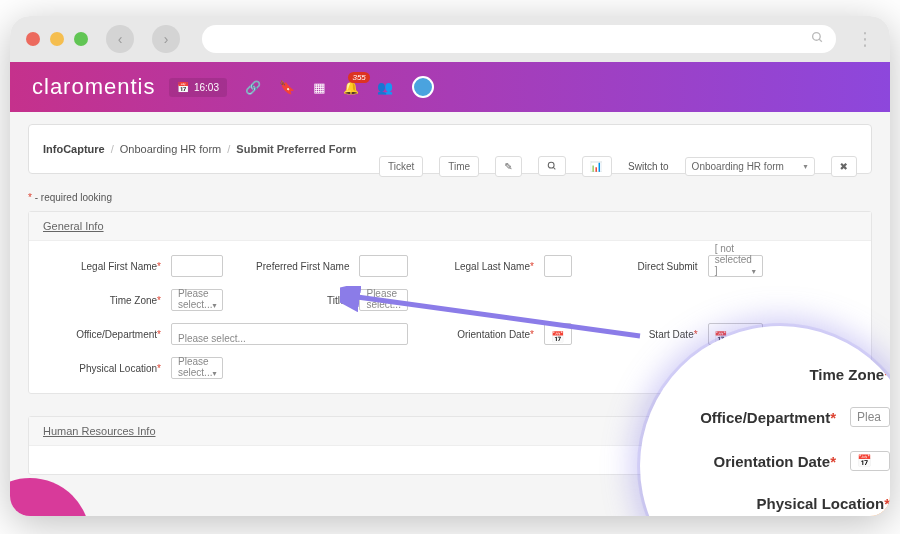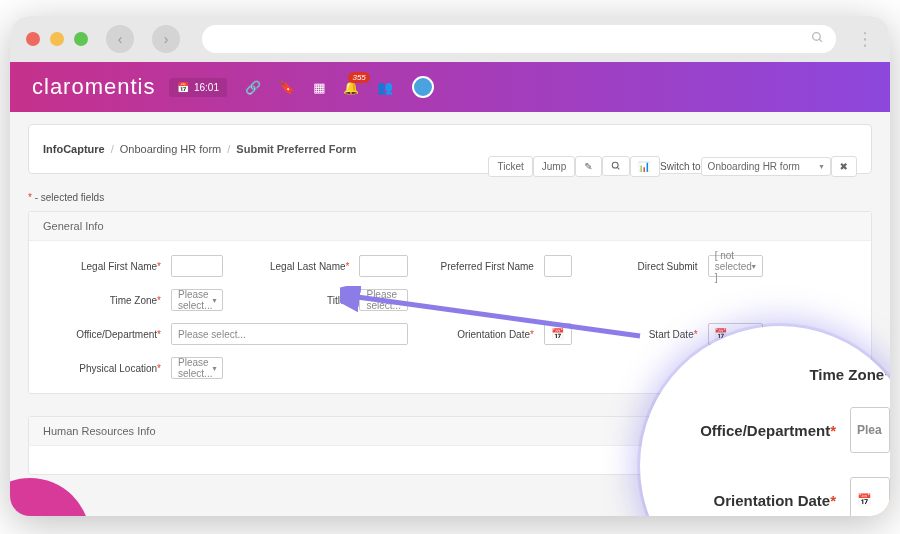--- a/index.html
+++ b/index.html
@@ -26,51 +26,51 @@
   .badge { position: absolute; top: -8px; right: -10px; background: #d32; color:#fff; font-size:8px; padding:1px 4px; border-radius:7px;font-style:italic; }
   .avatar { width: 22px; height: 22px; border-radius: 50%; background: #4aa3df; margin-left: 18px; border:2px solid #fff;}
   
   
   .page { background: #f5f5f5; padding: 0 18px; height: calc(534px - 46px - 42px); overflow: hidden; position: relative; }
   
   .toolbar { background: #fff; border: 1px solid #e0e0e0; border-radius: 4px; margin-top: 12px; height: 50px; display: flex; align-items: center; padding: 0 14px; font-size: 11px; color: #555; }
   .breadcrumb { display: flex; align-items: center; gap: 6px; }
   .bc-main { font-weight: 600; color: #444; }
   .bc-sep { color: #bbb; }
-  .toolbar-right { margin-left: auto; display: flex; align-items: center; gap: 0; margin-top: 34px; }
+  .toolbar-right { margin-left: auto; display: flex; align-items: center; gap: 16px; margin-top: 34px; }
   .tbtn { border: 1px solid #ddd; background:#fff; padding: 4px 8px; font-size: 10px; border-radius: 3px; color:#666; display:flex; align-items:center; gap:3px; }
   .tsel { border:1px solid #ddd; padding:3px 6px; font-size:10px; border-radius:3px; min-width:130px; color:#666; background:#fff; display:flex; align-items:center; justify-content:space-between;}
   
   .req-note { font-size: 10px; color: #555; margin: 18px 0 8px; }
   .req-note .ast { color: #d43; }
   
   .panel { background: #fff; border: 1px solid #e5e5e5; border-radius: 3px; }
-  .panel-header { background: #f7f7f7; border-bottom: 1px solid #eee; padding: 8px 14px; font-size: 11px; color: #666; font-weight:500;}
+  .panel-header { background: #f7f7f7; border-bottom: 1px solid #eee; padding: 8px 14px; font-size: 11px; color: #666; font-weight:500;text-decoration:underline;}
   .panel-body { padding: 14px 18px; }
   
   .form-grid { display: grid; grid-template-columns: 1fr 1fr 1fr 1fr; column-gap: 30px; row-gap: 12px; max-width: 700px; gap: 12px; }
   .field { display: flex; align-items: center; gap: 10px; }
   .field.full { grid-column: 1/3; }
   .flabel { width: 114px; text-align: right; font-size: 10px; color: #444; flex-shrink:0; }
   .flabel .ast { color: #d43; }
-  .finput, .fselect { flex:1; height: 22px; border: 1px solid #ccc; border-radius: 2px; font-size: 10px; padding: 0 6px; color: #888; background:#fff; display:flex; align-items:center; justify-content:space-between; max-width:150px;}
+  .finput, .fselect { flex:1; height: 22px; border: 1px solid #ccc; border-radius: 2px; font-size: 10px; padding: 0 6px; color: #888; background:#fff; display:flex; align-items:flex-end; justify-content:space-between; max-width:150px;}
   .finput { max-width: 150px; }
   .fselect.wide { max-width: 430px; }
   .fselect.med { max-width: 120px; }
   .caret { font-size:8px; color:#888; }
   .cal { font-size:11px; }
   
   .panel2 { margin-top: 22px; }
   
   
   .magnifier { position: absolute; right: -30px; bottom: -90px; width: 280px; height: 280px; border-radius: 50%; background: #fff; box-shadow: 0 0 0 3px rgba(120,110,230,.15), 0 0 30px 8px rgba(120,110,230,.35); padding: 40px 30px; display:flex; flex-direction:column; gap:24px; z-index:5; overflow:hidden;}
   .mag-row { display:flex; align-items:center; justify-content:space-between; gap:14px; }
   .mag-label { font-size: 15px; font-weight: 700; color: #333; text-align:right; flex:1; white-space:nowrap; }
   .mag-label .ast { color:#d43; font-weight:700; }
-  .mag-input { width: 40px; height: 46px; border:1px solid #ccc; border-radius:3px; display:flex; align-items:center; padding:0 6px; color:#888; font-size:12px;font-weight:bold;}
+  .mag-input { width: 40px; height: 20px; border:1px solid #ccc; border-radius:3px; display:flex; align-items:center; padding:0 6px; color:#888; font-size:12px;}
   
   
   .arrow { position: absolute; right: 240px; top: 270px; z-index:6; }
   
   
   .blob-left { position:absolute; left:-40px; bottom:-40px; width:120px; height:120px; border-radius:50%; background:#d83a9a; z-index:1;}
   .blob-right { position:absolute; right:-40px; bottom:-60px; width:140px; height:140px; border-radius:50%; background:#f08a3c; z-index:1;}
   
   .window { border-radius: 20px; overflow:hidden; box-shadow: 0 8px 40px rgba(0,0,0,.25); width:880px; height:500px; margin:16px auto 0; position:relative; background:#f5f5f5;}
 </style>
@@ -95,21 +95,21 @@
           </svg>
     </span>
   </div>
   <div class="chrome-menu">⋮</div>
 </div>
 
 <div class="topbar">
   <div class="brand">claromentis</div>
   <div class="topbar-time">
     <span>📅</span>
-    <span>16:01</span>
+    <span>16:03</span>
   </div>
   <div class="topbar-icon">🔗</div>
   <div class="topbar-icon">🔖</div>
   <div class="topbar-icon">▦</div>
   <div class="topbar-icon">🔔<span class="badge">355</span></div>
   <div class="topbar-icon">👥</div>
   <div class="avatar"></div>
 </div>
 
 <div class="page">
@@ -120,55 +120,55 @@
       <span class="bc-sep">/</span>
       <span>Onboarding HR form</span>
       <span class="bc-sep">/</span>
       <span style="font-weight:600;">Submit Preferred Form</span>
     </div>
     <div class="toolbar-right">
       <div class="tbtn">
             <span>Ticket</span>
           </div>
       <div class="tbtn">
-            <span>Jump</span>
+            <span>Time</span>
           </div>
       <div class="tbtn">✎</div>
       <div class="tbtn">
         <svg width="10" height="10" viewBox="0 0 24 24" fill="none" stroke="#666" stroke-width="2.5">
               <circle cx="10" cy="10" r="7"></circle>
               <line x1="20" y1="20" x2="15" y2="15"></line>
             </svg>
       </div>
       <div class="tbtn">📊</div>
       <span style="font-size:10px;">Switch to</span>
       <div class="tsel">
             <span>Onboarding HR form</span>
             <span class="caret">▾</span>
           </div>
       <div class="tbtn">✖</div>
     </div>
   </div>
 
-  <div class="req-note"><span class="ast">*</span> <span>- selected fields</span></div>
+  <div class="req-note"><span class="ast">*</span> <span>- required looking</span></div>
 
   <div class="panel">
     <div class="panel-header">General Info</div>
     <div class="panel-body">
       <div class="form-grid">
         <div class="field">
           <div class="flabel"><span>Legal First Name</span><span class="ast">*</span></div>
           <div class="finput"></div>
         </div>
         <div class="field">
+          <div class="flabel">Preferred First Name</div>
+          <div class="finput"></div>
+        </div>
+        <div class="field">
           <div class="flabel"><span>Legal Last Name</span><span class="ast">*</span></div>
-          <div class="finput"></div>
-        </div>
-        <div class="field">
-          <div class="flabel">Preferred First Name</div>
           <div class="finput"></div>
         </div>
         <div class="field">
           <div class="flabel">Direct Submit</div>
           <div class="fselect">
                 <span>[ not selected ]</span>
                 <span class="caret">▾</span>
               </div>
         </div>
         <div class="field">

